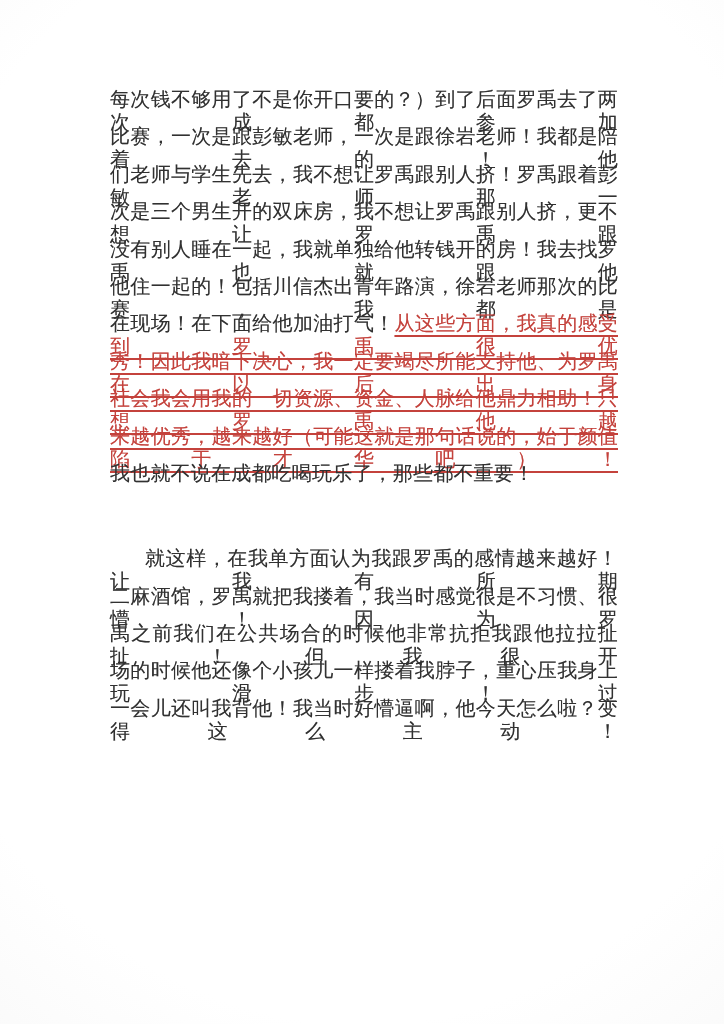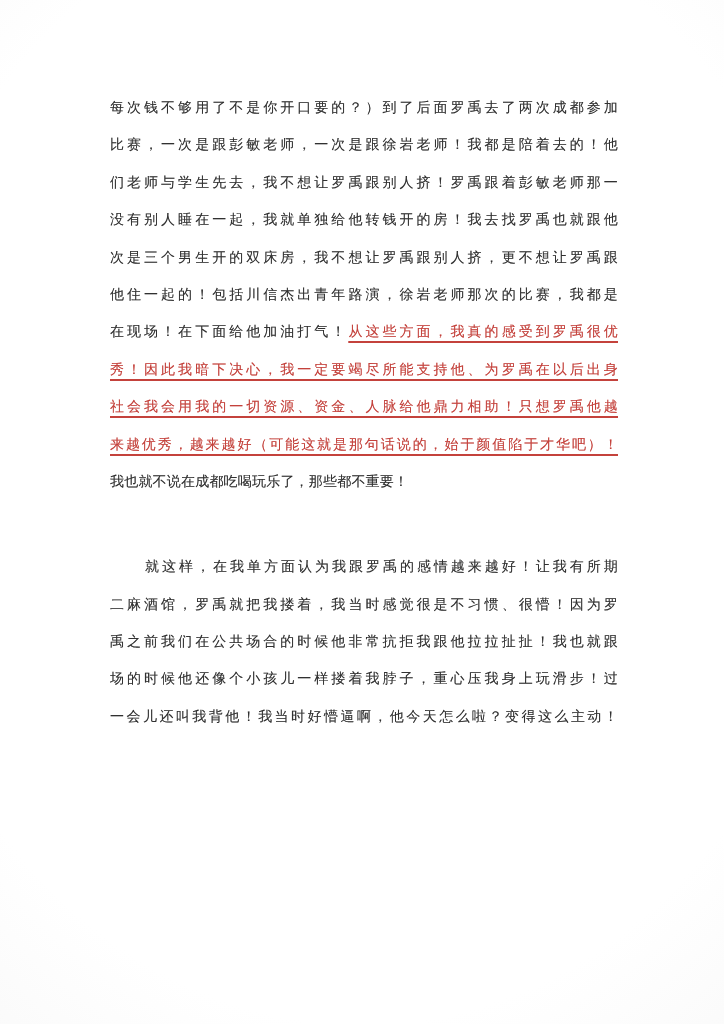--- a/index.html
+++ b/index.html
@@ -30,22 +30,22 @@
     width: 508px;
   }
 
   .paragraph { display: block; }
 
   .paragraph.gap-before { margin-top: 48px; }
 
   .line {
     display: block;
     height: 37.4px;
-    line-height: 40px;
-    font-size: 14px;
+    line-height: 23px;
+    font-size: 20px;
     letter-spacing: 0.2px;
     white-space: nowrap;
     color: #313131;
     text-shadow: 0 0 0.6px rgba(70,70,70,0.45);
   }
 
   .line.justify {
     white-space: normal;
     text-align: justify;
     text-align-last: justify;
@@ -67,30 +67,30 @@
 </style>
 </head>
 <body>
 
 <div class="page">
   <div class="text-block" id="text-block">
       <div class="paragraph">
         <div class="line justify"><span class="seg-normal">每次钱不够用了不是你开口要的？）到了后面罗禹去了两次成都参加</span></div>
         <div class="line justify"><span class="seg-normal">比赛，一次是跟彭敏老师，一次是跟徐岩老师！我都是陪着去的！他</span></div>
         <div class="line justify"><span class="seg-normal">们老师与学生先去，我不想让罗禹跟别人挤！罗禹跟着彭敏老师那一</span></div>
+        <div class="line justify"><span class="seg-normal">次是三个男生开的双床房，我不想让罗禹跟别人挤，更不想让罗禹跟</span></div>
         <div class="line justify"><span class="seg-normal">没有别人睡在一起，我就单独给他转钱开的房！我去找罗禹也就跟他</span></div>
-        <div class="line justify"><span class="seg-normal">次是三个男生开的双床房，我不想让罗禹跟别人挤，更不想让罗禹跟</span></div>
         <div class="line justify"><span class="seg-normal">他住一起的！包括川信杰出青年路演，徐岩老师那次的比赛，我都是</span></div>
         <div class="line justify"><span class="seg-normal">在现场！在下面给他加油打气！</span><span class="seg-red-underline">从这些方面，我真的感受到罗禹很优</span></div>
         <div class="line justify"><span class="seg-red-underline">秀！因此我暗下决心，我一定要竭尽所能支持他、为罗禹在以后出身</span></div>
         <div class="line justify"><span class="seg-red-underline">社会我会用我的一切资源、资金、人脉给他鼎力相助！只想罗禹他越</span></div>
         <div class="line justify"><span class="seg-red-underline">来越优秀，越来越好（可能这就是那句话说的，始于颜值陷于才华吧）！</span></div>
         <div class="line"><span class="seg-normal">我也就不说在成都吃喝玩乐了，那些都不重要！</span></div>
       </div>
       <div class="paragraph gap-before">
         <div class="line justify indent"><span class="seg-normal">就这样，在我单方面认为我跟罗禹的感情越来越好！让我有所期</span></div>
         <div class="line justify"><span class="seg-normal">二麻酒馆，罗禹就把我搂着，我当时感觉很是不习惯、很懵！因为罗</span></div>
-        <div class="line justify"><span class="seg-normal">禹之前我们在公共场合的时候他非常抗拒我跟他拉拉扯扯！我也就跟</span></div>
+        <div class="line justify"><span class="seg-normal">禹之前我们在公共场合的时候他非常抗拒我跟他拉拉扯扯！但我很开</span></div>
         <div class="line justify"><span class="seg-normal">场的时候他还像个小孩儿一样搂着我脖子，重心压我身上玩滑步！过</span></div>
         <div class="line justify"><span class="seg-normal">一会儿还叫我背他！我当时好懵逼啊，他今天怎么啦？变得这么主动！</span></div>
       </div>
     </div>
 </div>
 
 </body></html>

